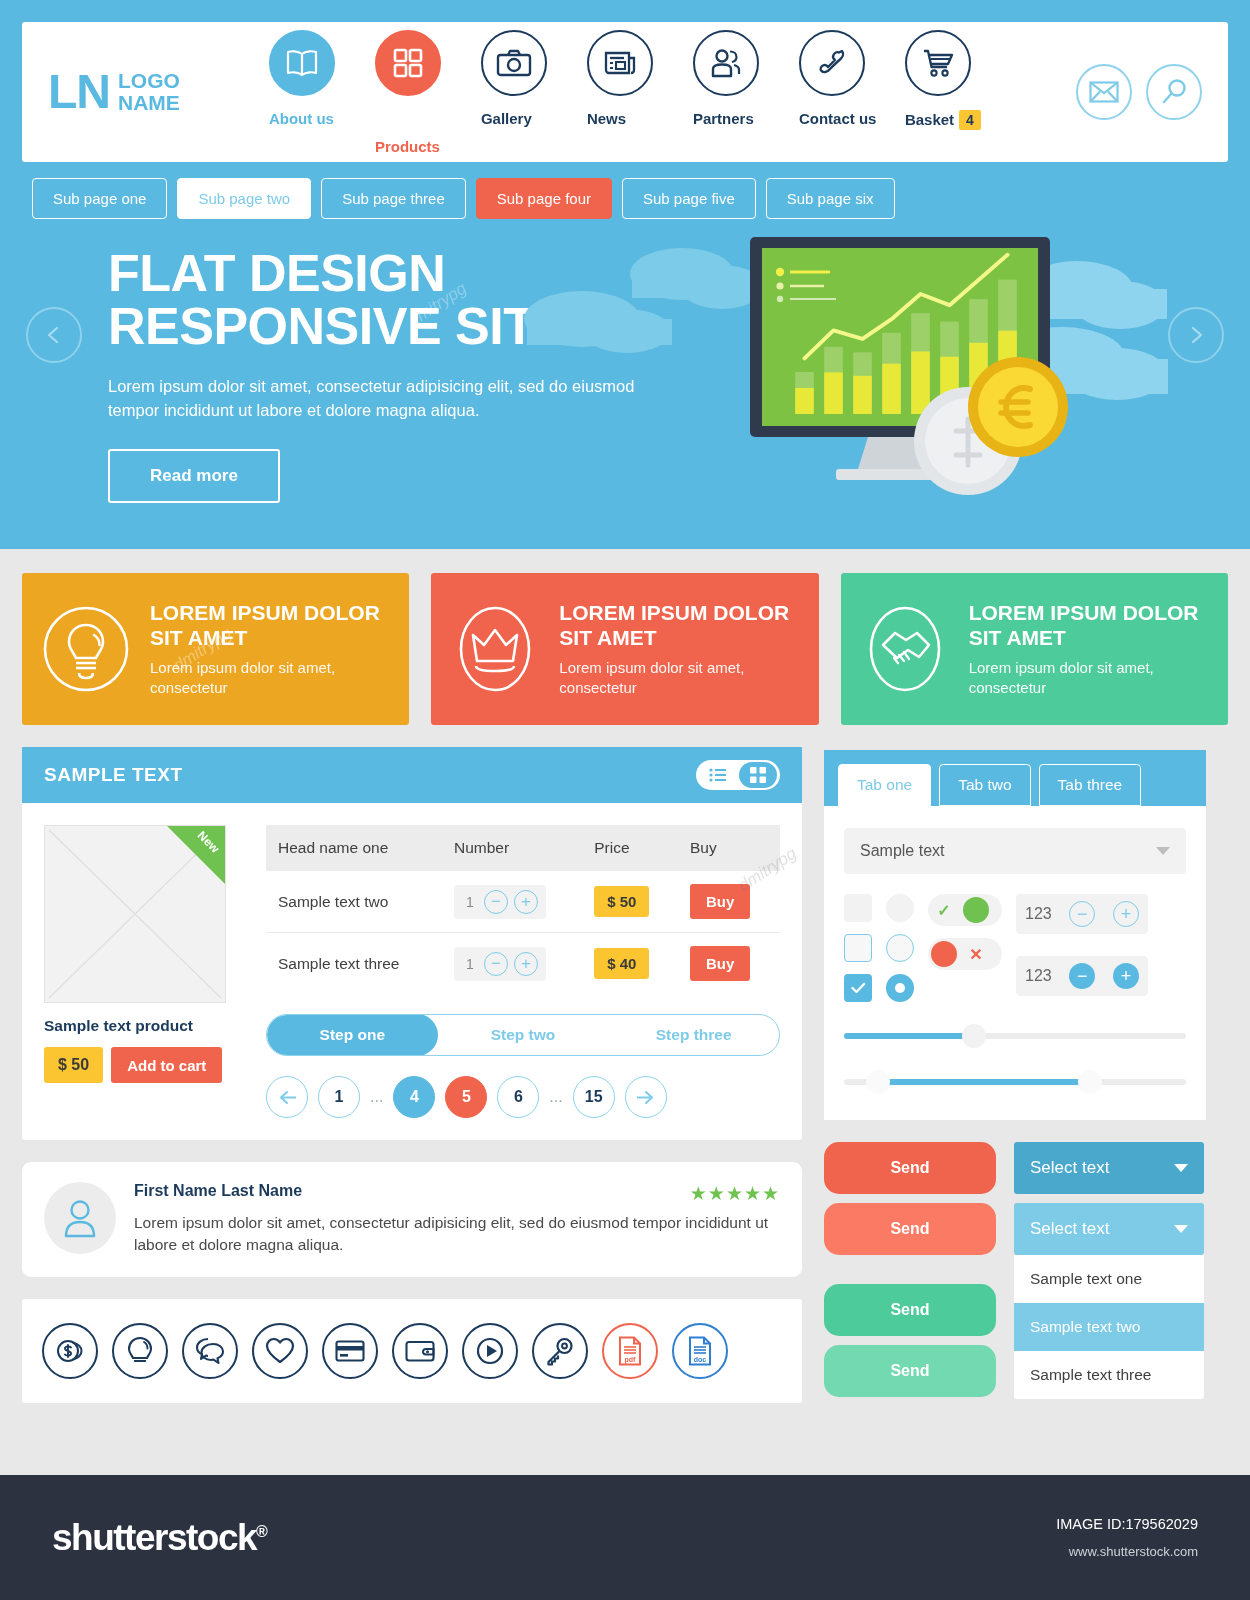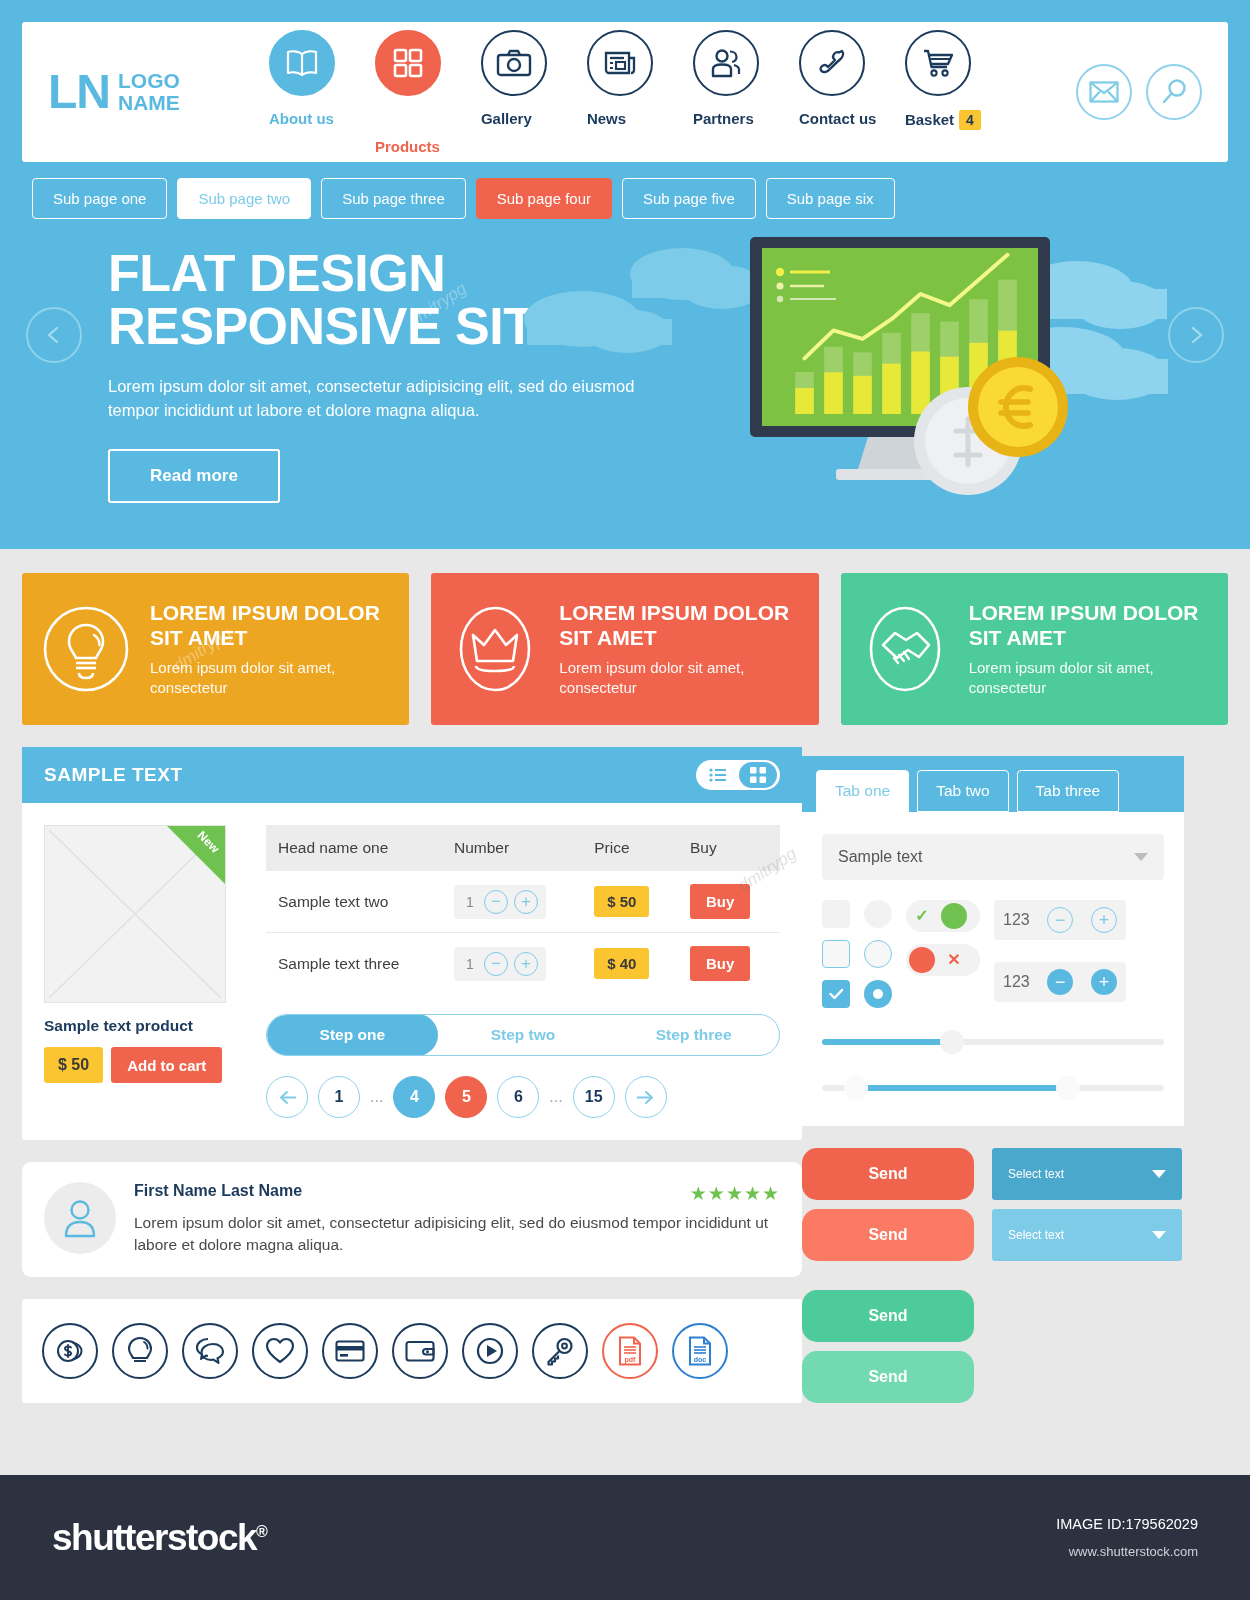--- a/index.html
+++ b/index.html
@@ -89,21 +89,21 @@
     min-height: 152px;
   }
   .fcard.orange { background: #eda621; }
   .fcard.red { background: #f0634c; }
   .fcard.green { background: #4ecb9b; }
   .fcard-icon { width: 88px; height: 88px; flex-shrink: 0; }
   .fcard-title { color: #fff; font-size: 21px; font-weight: bold; line-height: 1.2; }
   .fcard-desc { color: #fff; font-size: 15px; line-height: 1.35; margin-top: 8px; opacity: .95; }
 
   
-  .main-grid { display: flex; margin-top: 22px; align-items: flex-end; }
+  .main-grid { display: flex; gap: 22px; margin-top: 22px; align-items: center; }
   .col-left { width: 780px; }
   .col-right { width: 382px; }
 
   .panel { background: #fff; border-radius: 3px; }
   .panel-head {
     background: #5ab9e0; height: 56px; display: flex; align-items: center;
     justify-content: space-between; padding: 0 22px;
   }
   .panel-title { color: #fff; font-size: 19px; font-weight: bold; letter-spacing: .5px; }
   .view-toggle {
@@ -272,21 +272,21 @@
     font-weight: bold; cursor: pointer;
   }
   .sendbtn.red { background: #f0634c; }
   .sendbtn.redl { background: #fa7a64; }
   .sendbtn.green { background: #4ecb9b; }
   .sendbtn.greenl { background: #72d9b1; }
   .gap-sm { height: 11px; }
   .sel-col { width: 190px; display: flex; flex-direction: column; gap: 9px; }
   .selbtn {
     height: 52px; border-radius: 3px; color: #fff; display: flex; align-items: center;
-    justify-content: space-between; padding: 0 16px; font-size: 12px; cursor: pointer;
+    justify-content: space-between; padding: 0 16px; font-size: 17px; cursor: pointer;
   }
   .selbtn.dark { background: #4aa8cd; }
   .selbtn.light { background: #7ecbe8; }
   .droplist { background: #fff; border-radius: 0 0 3px 3px; }
   .dropitem { padding: 15px 16px; font-size: 15.5px; color: #3f3f3f; cursor: pointer; }
   .dropitem.sel { background: #7ecbe8; color: #fff; }
 
   
   .footer {
     position: absolute; bottom: 0; left: 0; right: 0; height: 125px; background: #2c3240;
@@ -871,20 +871,25 @@
         <div class="sel-col">
           <div class="selbtn dark">
             <span>Select text</span>
             <span class="caret white"></span>
           </div>
           <div>
             <div class="selbtn light">
               <span>Select text</span>
               <span class="caret white"></span>
             </div>
+            <div class="droplist">
+              <div class="dropitem">Sample text one</div>
+              <div class="dropitem sel">Sample text two</div>
+              <div class="dropitem">Sample text three</div>
+            </div>
           </div>
         </div>
       </div>
     </div>
   </div>
 </div>
 
 <div class="footer">
   <div class="ss-logo">
     <span>shutterstock</span><span style="font-size:16px;vertical-align:super">®</span>

